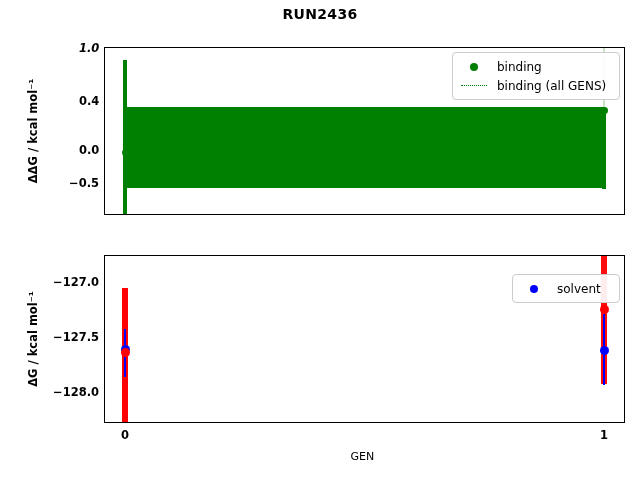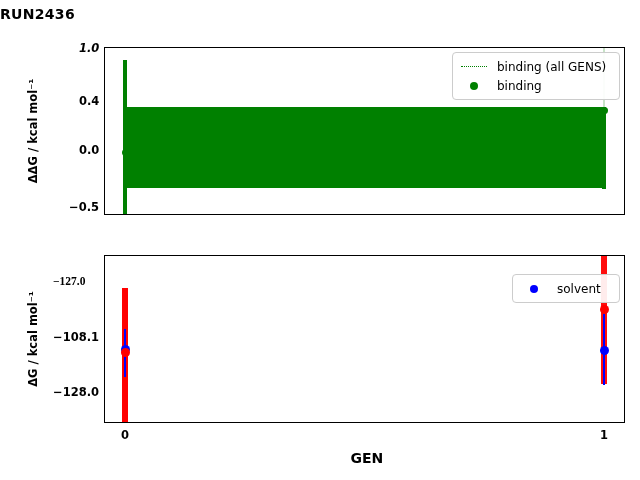--- a/index.html
+++ b/index.html
@@ -8,21 +8,21 @@
     background:#ffffff;
     font-family:"DejaVu Sans", sans-serif;
     overflow:hidden;
     position:relative;
   }
   #figure{position:absolute;left:0;top:0;width:640px;height:480px;}
 
   .title{
     position:absolute;
     left:0;top:6px;width:640px;
-    text-align:left;
+    text-align:center;
     font-size:14px;
     font-weight:bold;
     color:#000;
     letter-spacing:0.3px;
   }
 
   
   .axes{position:absolute;box-sizing:border-box;border:1.7px solid #000;background:#fff;overflow:hidden;}
   #axes-top{left:104px;top:47px;width:521px;height:168px;}
   #axes-bottom{left:104px;top:255px;width:521px;height:168px;}
@@ -48,21 +48,21 @@
   .ylabel{
     position:absolute;
     font-size:11.5px;font-weight:bold;color:#000;
     transform-origin:center center;
     transform:rotate(-90deg);
     white-space:nowrap;
     text-align:center;
   }
   .xlabel{
     position:absolute;
-    font-size:14px;font-weight:bold;color:#000;
+    font-size:11px;font-weight:normal;color:#000;
     text-align:center;
     white-space:nowrap;
   }
 
   
   .errbar{position:absolute;}
   .pt{position:absolute;border-radius:50%;}
   .vline{position:absolute;}
 
   
@@ -95,21 +95,21 @@
 
 <div id="figure">
 
   <div class="title">RUN2436</div>
 
   <div class="ylabel" id="ylabel-top" style="left: -19.5px; top: 124px;">ΔΔG / kcal mol⁻¹</div>
 
   <div class="yticklabel" id="yl-t0" style="top: 41px; left: 79px; font-style: italic;">1.0</div>
   <div class="yticklabel" id="yl-t1" style="top: 94px; left: 79px;">0.4</div>
   <div class="yticklabel" id="yl-t2" style="top: 143px; left: 79px;">0.0</div>
-  <div class="yticklabel" id="yl-t3" style="top: 200px; left: 69px;">−0.5</div>
+  <div class="yticklabel" id="yl-t3" style="top: 176px; left: 69px;">−0.5</div>
 
   <div class="axes" id="axes-top">
 
     <div class="ytick" style="top:1px;"></div>
     <div class="ytick" style="top:54px;"></div>
     <div class="ytick" style="top:103px;"></div>
     <div class="ytick" style="top:152px;"></div>
     <div class="xtick" style="left:20px;"></div>
     <div class="xtick" style="left:499px;"></div>
 
@@ -120,36 +120,36 @@
     <div class="errbar" style="left:18px;top:12px;width:4px;height:162px;background:#008000;"></div>
     <div class="pt" style="left:17px;top:101px;width:7px;height:7px;background:#008000;"></div>
 
     <div class="errbar" style="left:497px;top:59px;width:4px;height:82px;background:#008000;"></div>
     <div class="pt" style="left:496px;top:59px;width:7px;height:7px;background:#008000;"></div>
   </div>
 
   <div class="legend" id="legend-top" style="left:452px;top:52px;width:168px;">
     <div class="legend-row">
       <span class="legend-handle">
+        <span class="legend-dot" style="background:#008000;"></span>
+      </span>
+      <span class="legend-label">binding</span>
+    </div>
+    <div class="legend-row">
+      <span class="legend-handle">
         <span class="legend-dash"></span>
       </span>
       <span class="legend-label">binding (all GENS)</span>
-    </div>
-    <div class="legend-row">
-      <span class="legend-handle">
-        <span class="legend-dot" style="background:#008000;"></span>
-      </span>
-      <span class="legend-label">binding</span>
     </div>
   </div>
 
   <div class="ylabel" id="ylabel-bottom" style="left: -15px; top: 332px;">ΔG / kcal mol⁻¹</div>
 
-  <div class="yticklabel" id="yl-b0" style="top: 275px; left: 53px; font-family: Liberation Serif, serif;">−127.0</div>
-  <div class="yticklabel" id="yl-b1" style="top: 330px; left: 53px;">−108.1</div>
+  <div class="yticklabel" id="yl-b0" style="top: 275px; left: 53px;">−127.0</div>
+  <div class="yticklabel" id="yl-b1" style="top: 330px; left: 53px;">−127.5</div>
   <div class="yticklabel" id="yl-b2" style="top: 385px; left: 53px;">−128.0</div>
 
   <div class="axes" id="axes-bottom">
     <div class="ytick" style="top:27px;"></div>
     <div class="ytick" style="top:82px;"></div>
     <div class="ytick" style="top:137px;"></div>
     <div class="xtick" style="left:20px;"></div>
     <div class="xtick" style="left:499px;"></div>
 
     <div class="errbar" style="left:17px;top:32px;width:6px;height:135px;background:#ff0000;"></div>

